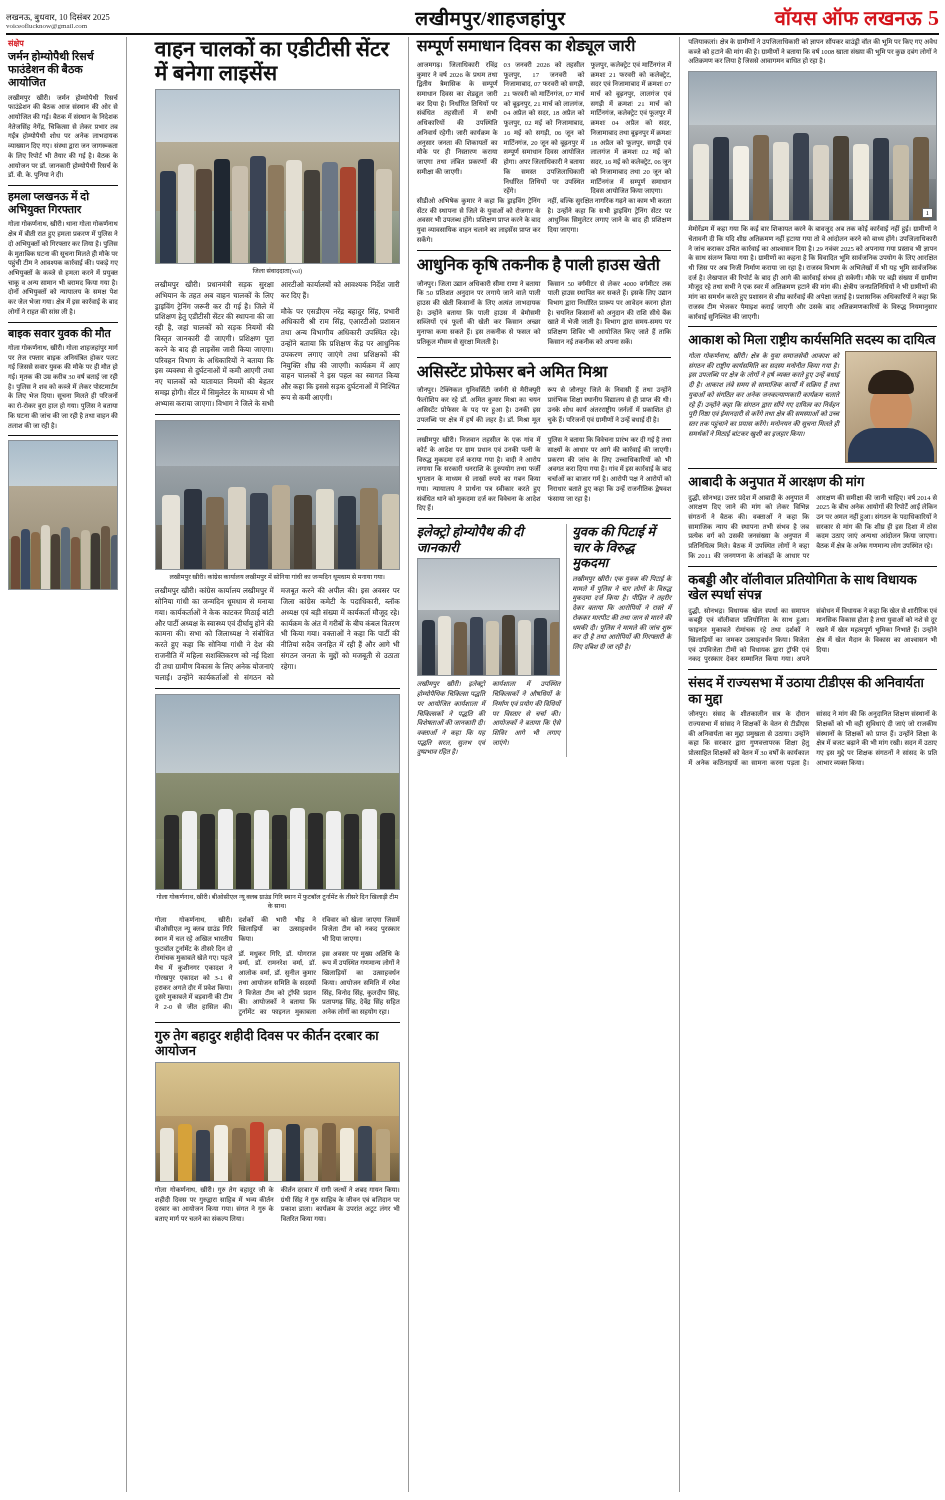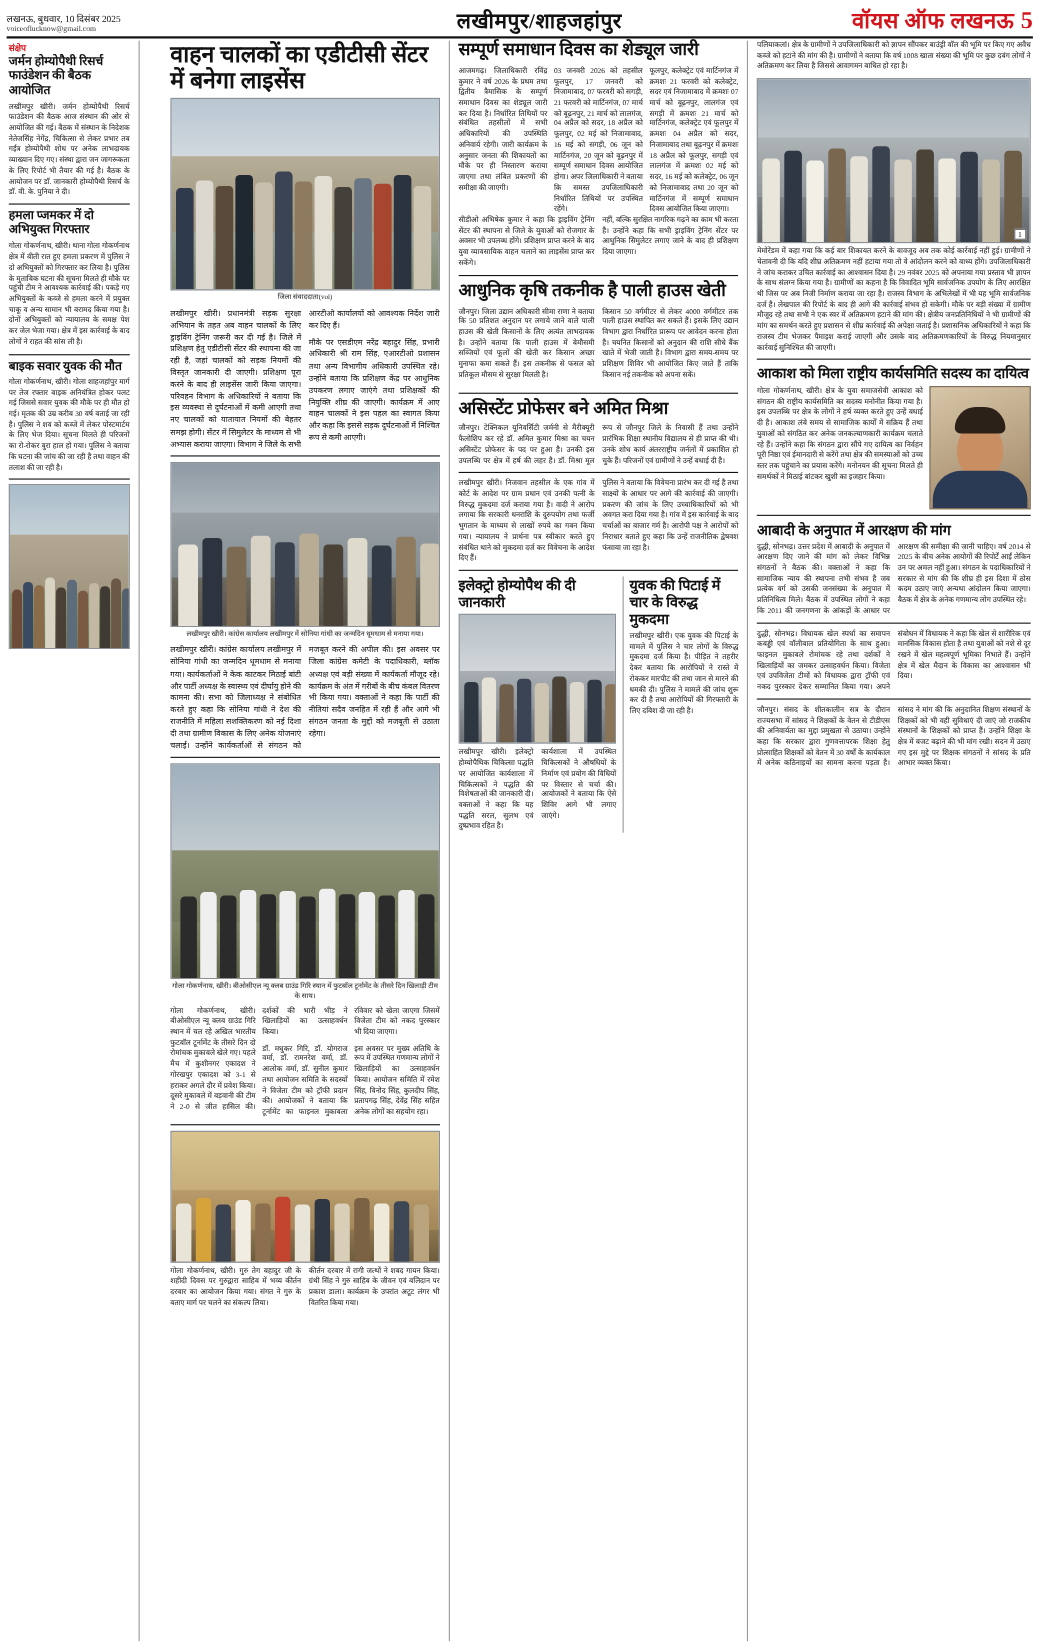--- a/index.html
+++ b/index.html
@@ -77,21 +77,21 @@
   .portrait .bg { position:absolute; inset:0; background:linear-gradient(160deg,#d8c6a8,#9c8464); }
   .portrait .face { position:absolute; left:50%; transform:translateX(-50%); bottom:0; }
   .portrait .head { width:42px; height:50px; background:#c98f63; border-radius:50% 50% 45% 45%; margin:0 auto; }
   .portrait .hair { width:46px; height:24px; background:#2c2118; border-radius:23px 23px 6px 6px; margin:0 auto -10px; position:relative; z-index:2;}
   .portrait .torso { width:86px; height:34px; background:#2b3a54; border-radius:26px 26px 0 0; margin:-6px auto 0; }
 
   
   .field .sky { background:linear-gradient(#a9bcca,#cfd8dc); height:42%; }
   .field .ground { height:34%; background:linear-gradient(#8d9473,#6f7658); }
 
-  .flexrow { display:flex; gap:6px; }
+  .flexrow { display:flex; gap:6px;font-style:italic; }
   .sep { height:1px; background:#111; margin:5px 0; }
 
   .col-inner { padding:0 2px; }
 </style>
 </head>
 <body>
 
 <div class="page">
 
   <div class="masthead">
@@ -107,21 +107,21 @@
   </div>
 
   <div class="cols">
 
     <div class="col c1">
       <div class="col-inner">
         <div class="kicker">संक्षेप</div>
         <h4 class="head4">जर्मन होम्योपैथी रिसर्च फाउंडेशन की बैठक आयोजित</h4>
         <p class="body small">लखीमपुर खीरी। जर्मन होम्योपैथी रिसर्च फाउंडेशन की बैठक आज संस्थान की ओर से आयोजित की गई। बैठक में संस्थान के निदेशक नेतेजसिंह नेगेंद्र, चिकित्सा से लेकर प्रभार तब गईंत्र होम्योपैथी शोध पर अनेक लाभदायक व्याख्यान दिए गए। संस्था द्वारा जन जागरूकता के लिए रिपोर्ट भी तैयार की गई है। बैठक के आयोजन पर डॉ. जानकारी होम्योपैथी रिसर्च के डॉ. वी. के. पुनिया ने दी।</p>
         <div class="rule"></div>
-        <h4 class="head4">हमला प्जमकर में दो अभियुक्त गिरफ्तार</h4>
+        <h4 class="head4">हमला प्लखनऊ में दो अभियुक्त गिरफ्तार</h4>
         <p class="body small">गोला गोकर्णनाथ, खीरी। थाना गोला गोकर्णनाथ क्षेत्र में बीती रात हुए हमला प्रकरण में पुलिस ने दो अभियुक्तों को गिरफ्तार कर लिया है। पुलिस के मुताबिक घटना की सूचना मिलते ही मौके पर पहुंची टीम ने आवश्यक कार्रवाई की। पकड़े गए अभियुक्तों के कब्जे से हमला करने में प्रयुक्त चाकू व अन्य सामान भी बरामद किया गया है। दोनों अभियुक्तों को न्यायालय के समक्ष पेश कर जेल भेजा गया। क्षेत्र में इस कार्रवाई के बाद लोगों ने राहत की सांस ली है।</p>
         <div class="rule"></div>
         <h4 class="head4">बाइक सवार युवक की मौत</h4>
         <p class="body small">गोला गोकर्णनाथ, खीरी। गोला शाहजहांपुर मार्ग पर तेज रफ्तार बाइक अनियंत्रित होकर पलट गई जिससे सवार युवक की मौके पर ही मौत हो गई। मृतक की उम्र करीब 30 वर्ष बताई जा रही है। पुलिस ने शव को कब्जे में लेकर पोस्टमार्टम के लिए भेज दिया। सूचना मिलते ही परिजनों का रो-रोकर बुरा हाल हो गया। पुलिस ने बताया कि घटना की जांच की जा रही है तथा वाहन की तलाश की जा रही है।</p>
         <div class="rule"></div>
         <div class="photo field" style="height:150px">
           <div class="sky"></div>
             <div class="mid"></div>
             <div class="ground"></div>
           <div class="crowd">
@@ -221,20 +221,21 @@
         </div>
         <div class="caption">गोला गोकर्णनाथ, खीरी। बीओसीएल न्यू क्लब ग्राउंड गिरि स्थान में फुटबॉल टूर्नामेंट के तीसरे दिन खिलाड़ी टीम के साथ।</div>
         <div class="threecol">
           <p class="body small">गोला गोकर्णनाथ, खीरी। बीओसीएल न्यू क्लब ग्राउंड गिरि स्थान में चल रहे अखिल भारतीय फुटबॉल टूर्नामेंट के तीसरे दिन दो रोमांचक मुकाबले खेले गए। पहले मैच में कुशीनगर एकादश ने गोरखपुर एकादश को 3-1 से हराकर अगले दौर में प्रवेश किया। दूसरे मुकाबले में बड़वानी की टीम ने 2-0 से जीत हासिल की। दर्शकों की भारी भीड़ ने खिलाड़ियों का उत्साहवर्धन किया।</p>
           <p class="body small">डॉ. मधुकर गिरि, डॉ. योगराज वर्मा, डॉ. रामनरेश वर्मा, डॉ. आलोक वर्मा, डॉ. सुनील कुमार तथा आयोजन समिति के सदस्यों ने विजेता टीम को ट्रॉफी प्रदान की। आयोजकों ने बताया कि टूर्नामेंट का फाइनल मुकाबला रविवार को खेला जाएगा जिसमें विजेता टीम को नकद पुरस्कार भी दिया जाएगा।</p>
           <p class="body small">इस अवसर पर मुख्य अतिथि के रूप में उपस्थित गणमान्य लोगों ने खिलाड़ियों का उत्साहवर्धन किया। आयोजन समिति में रमेश सिंह, विनोद सिंह, कुलदीप सिंह, प्रतापगढ़ सिंह, देवेंद्र सिंह सहित अनेक लोगों का सहयोग रहा।</p>
         </div>
 
         <div class="sep"></div>
 
+        <h3 class="head3">गुरु तेग बहादुर शहीदी दिवस पर कीर्तन दरबार का आयोजन</h3>
         <div class="photo" style="height:120px">
           <div class="sky" style="background:linear-gradient(#d9c48f,#c4ab78);height:50%"></div>
           <div class="mid" style="top:45%;height:35%;background:linear-gradient(#b89a6a,#a08457)"></div>
           <div class="ground" style="height:24%;background:linear-gradient(#8d7750,#6d5b3c)"></div>
           <div class="crowd" style="height:64%">
             <i style="left:4px;height:70%;background:#e8e4d8;width:14px"></i>
             <i style="left:22px;height:76%;background:#d6a23a;width:14px"></i>
             <i style="left:40px;height:68%;background:#3a4250;width:14px"></i>
             <i style="left:58px;height:74%;background:#f1ede2;width:14px"></i>
             <i style="left:76px;height:70%;background:#8b6f4e;width:14px"></i>
@@ -369,22 +370,24 @@
           </div>
         </div>
 
         <div class="sep"></div>
 
         <h3 class="head3">आबादी के अनुपात में आरक्षण की मांग</h3>
         <p class="body small" style="column-count:2;column-gap:7px">दुद्धी, सोनभद्र। उत्तर प्रदेश में आबादी के अनुपात में आरक्षण दिए जाने की मांग को लेकर विभिन्न संगठनों ने बैठक की। वक्ताओं ने कहा कि सामाजिक न्याय की स्थापना तभी संभव है जब प्रत्येक वर्ग को उसकी जनसंख्या के अनुपात में प्रतिनिधित्व मिले। बैठक में उपस्थित लोगों ने कहा कि 2011 की जनगणना के आंकड़ों के आधार पर आरक्षण की समीक्षा की जानी चाहिए। वर्ष 2014 से 2025 के बीच अनेक आयोगों की रिपोर्टें आईं लेकिन उन पर अमल नहीं हुआ। संगठन के पदाधिकारियों ने सरकार से मांग की कि शीघ्र ही इस दिशा में ठोस कदम उठाए जाएं अन्यथा आंदोलन किया जाएगा। बैठक में क्षेत्र के अनेक गणमान्य लोग उपस्थित रहे।</p>
 
         <div class="sep"></div>
 
+        <h3 class="head3">कबड्डी और वॉलीवाल प्रतियोगिता के साथ विधायक खेल स्पर्धा संपन्न</h3>
         <p class="body small" style="column-count:2;column-gap:7px">दुद्धी, सोनभद्र। विधायक खेल स्पर्धा का समापन कबड्डी एवं वॉलीबाल प्रतियोगिता के साथ हुआ। फाइनल मुकाबले रोमांचक रहे तथा दर्शकों ने खिलाड़ियों का जमकर उत्साहवर्धन किया। विजेता एवं उपविजेता टीमों को विधायक द्वारा ट्रॉफी एवं नकद पुरस्कार देकर सम्मानित किया गया। अपने संबोधन में विधायक ने कहा कि खेल से शारीरिक एवं मानसिक विकास होता है तथा युवाओं को नशे से दूर रखने में खेल महत्वपूर्ण भूमिका निभाते हैं। उन्होंने क्षेत्र में खेल मैदान के विकास का आश्वासन भी दिया।</p>
 
         <div class="sep"></div>
 
+        <h3 class="head3">संसद में राज्यसभा में उठाया टीडीएस की अनिवार्यता का मुद्दा</h3>
         <p class="body small" style="column-count:2;column-gap:7px">जौनपुर। संसद के शीतकालीन सत्र के दौरान राज्यसभा में सांसद ने शिक्षकों के वेतन से टीडीएस की अनिवार्यता का मुद्दा प्रमुखता से उठाया। उन्होंने कहा कि सरकार द्वारा गुणवत्तापरक शिक्षा हेतु प्रोत्साहित शिक्षकों को वेतन में 30 वर्षों के कार्यकाल में अनेक कठिनाइयों का सामना करना पड़ता है। सांसद ने मांग की कि अनुदानित शिक्षण संस्थानों के शिक्षकों को भी वही सुविधाएं दी जाएं जो राजकीय संस्थानों के शिक्षकों को प्राप्त हैं। उन्होंने शिक्षा के क्षेत्र में बजट बढ़ाने की भी मांग रखी। सदन में उठाए गए इस मुद्दे पर शिक्षक संगठनों ने सांसद के प्रति आभार व्यक्त किया।</p>
       </div>
     </div>
 
   </div>
 </div>
 
 </body></html>

